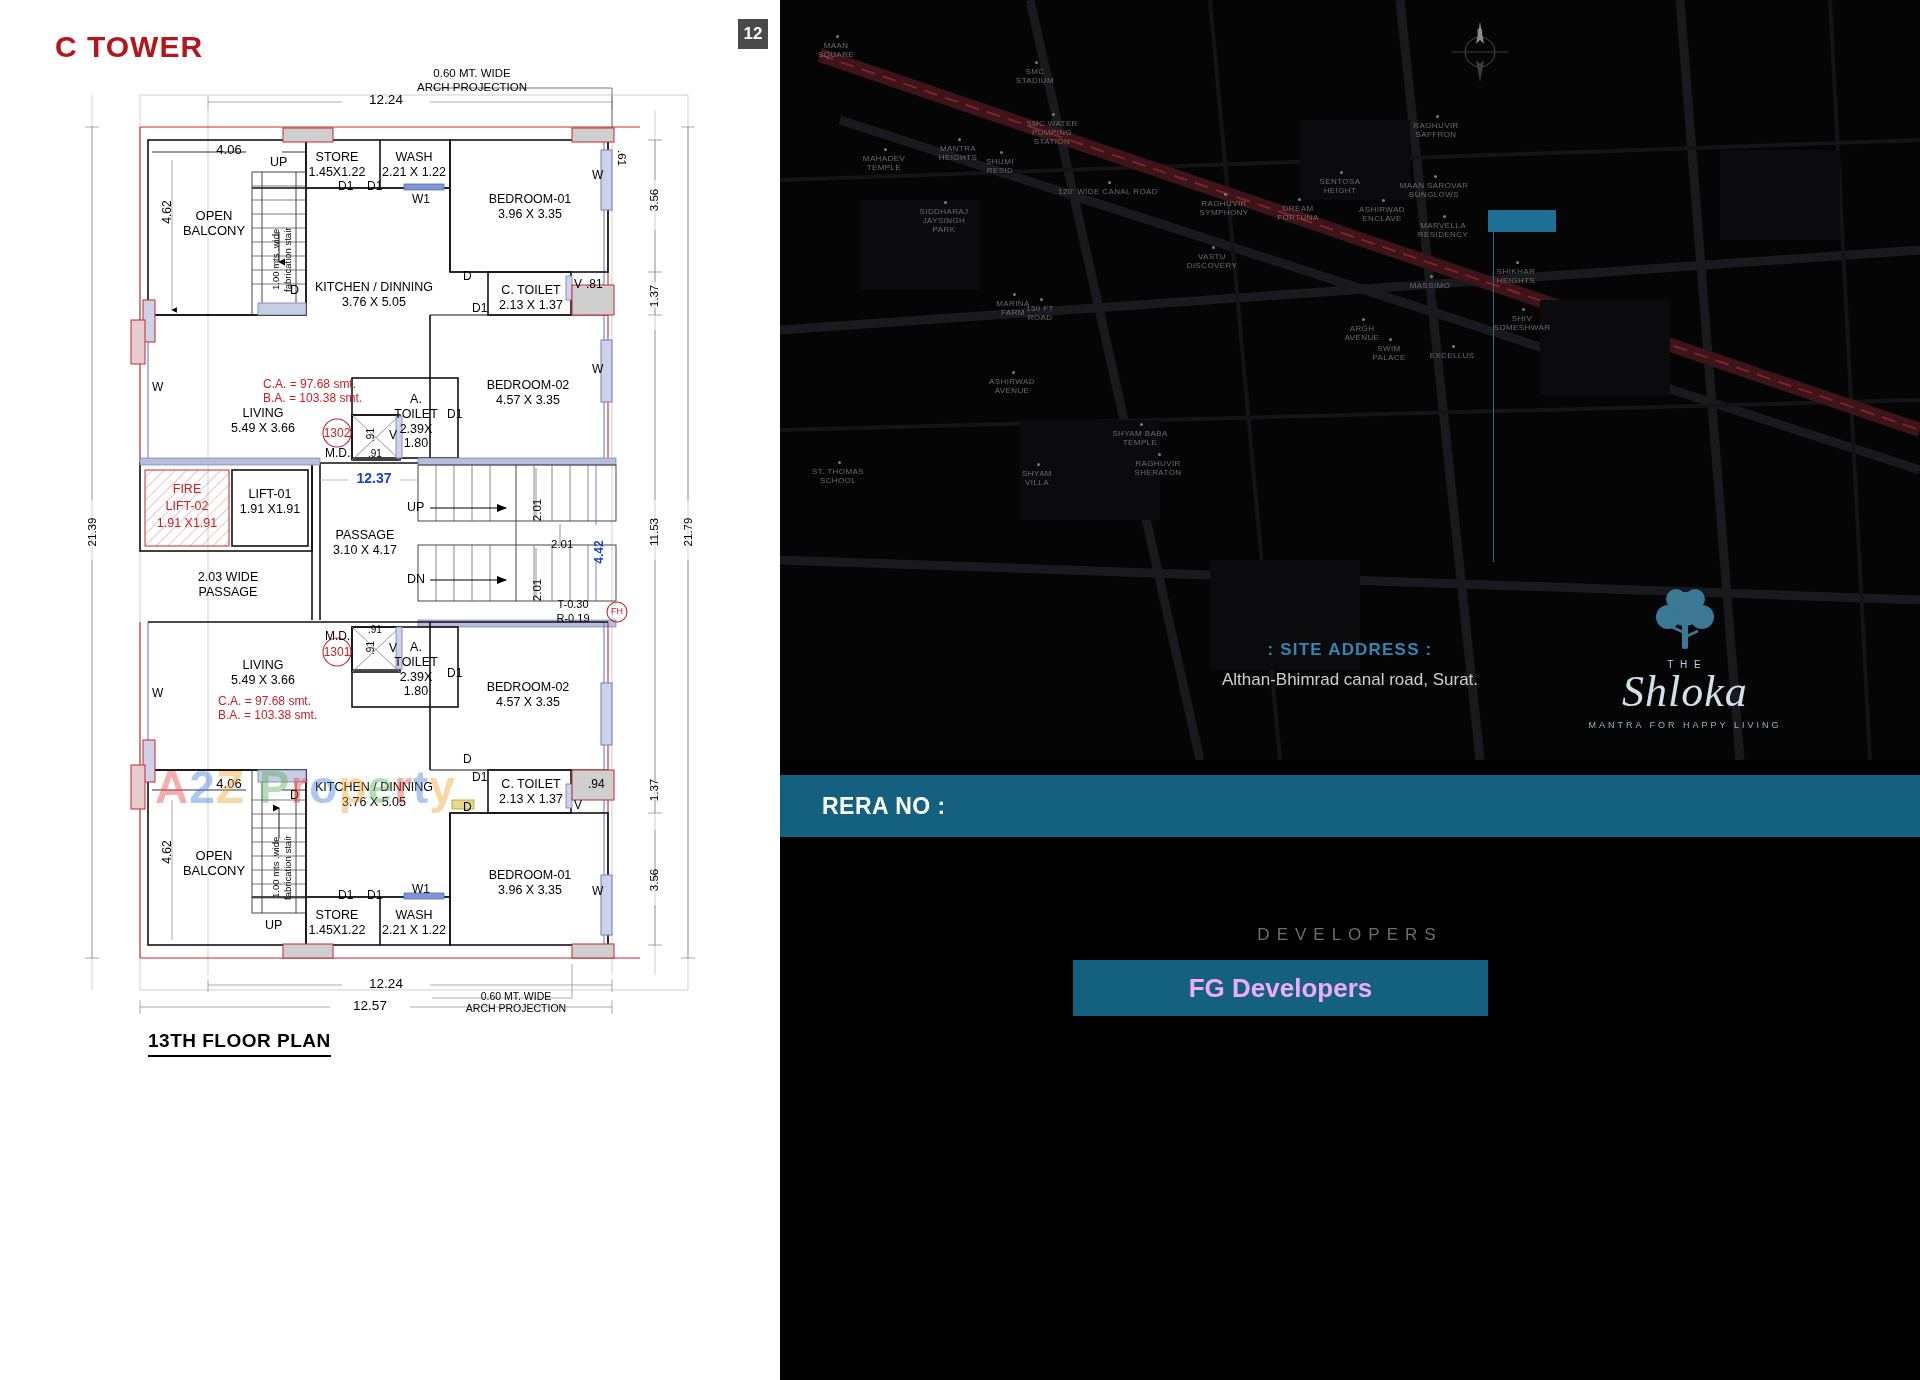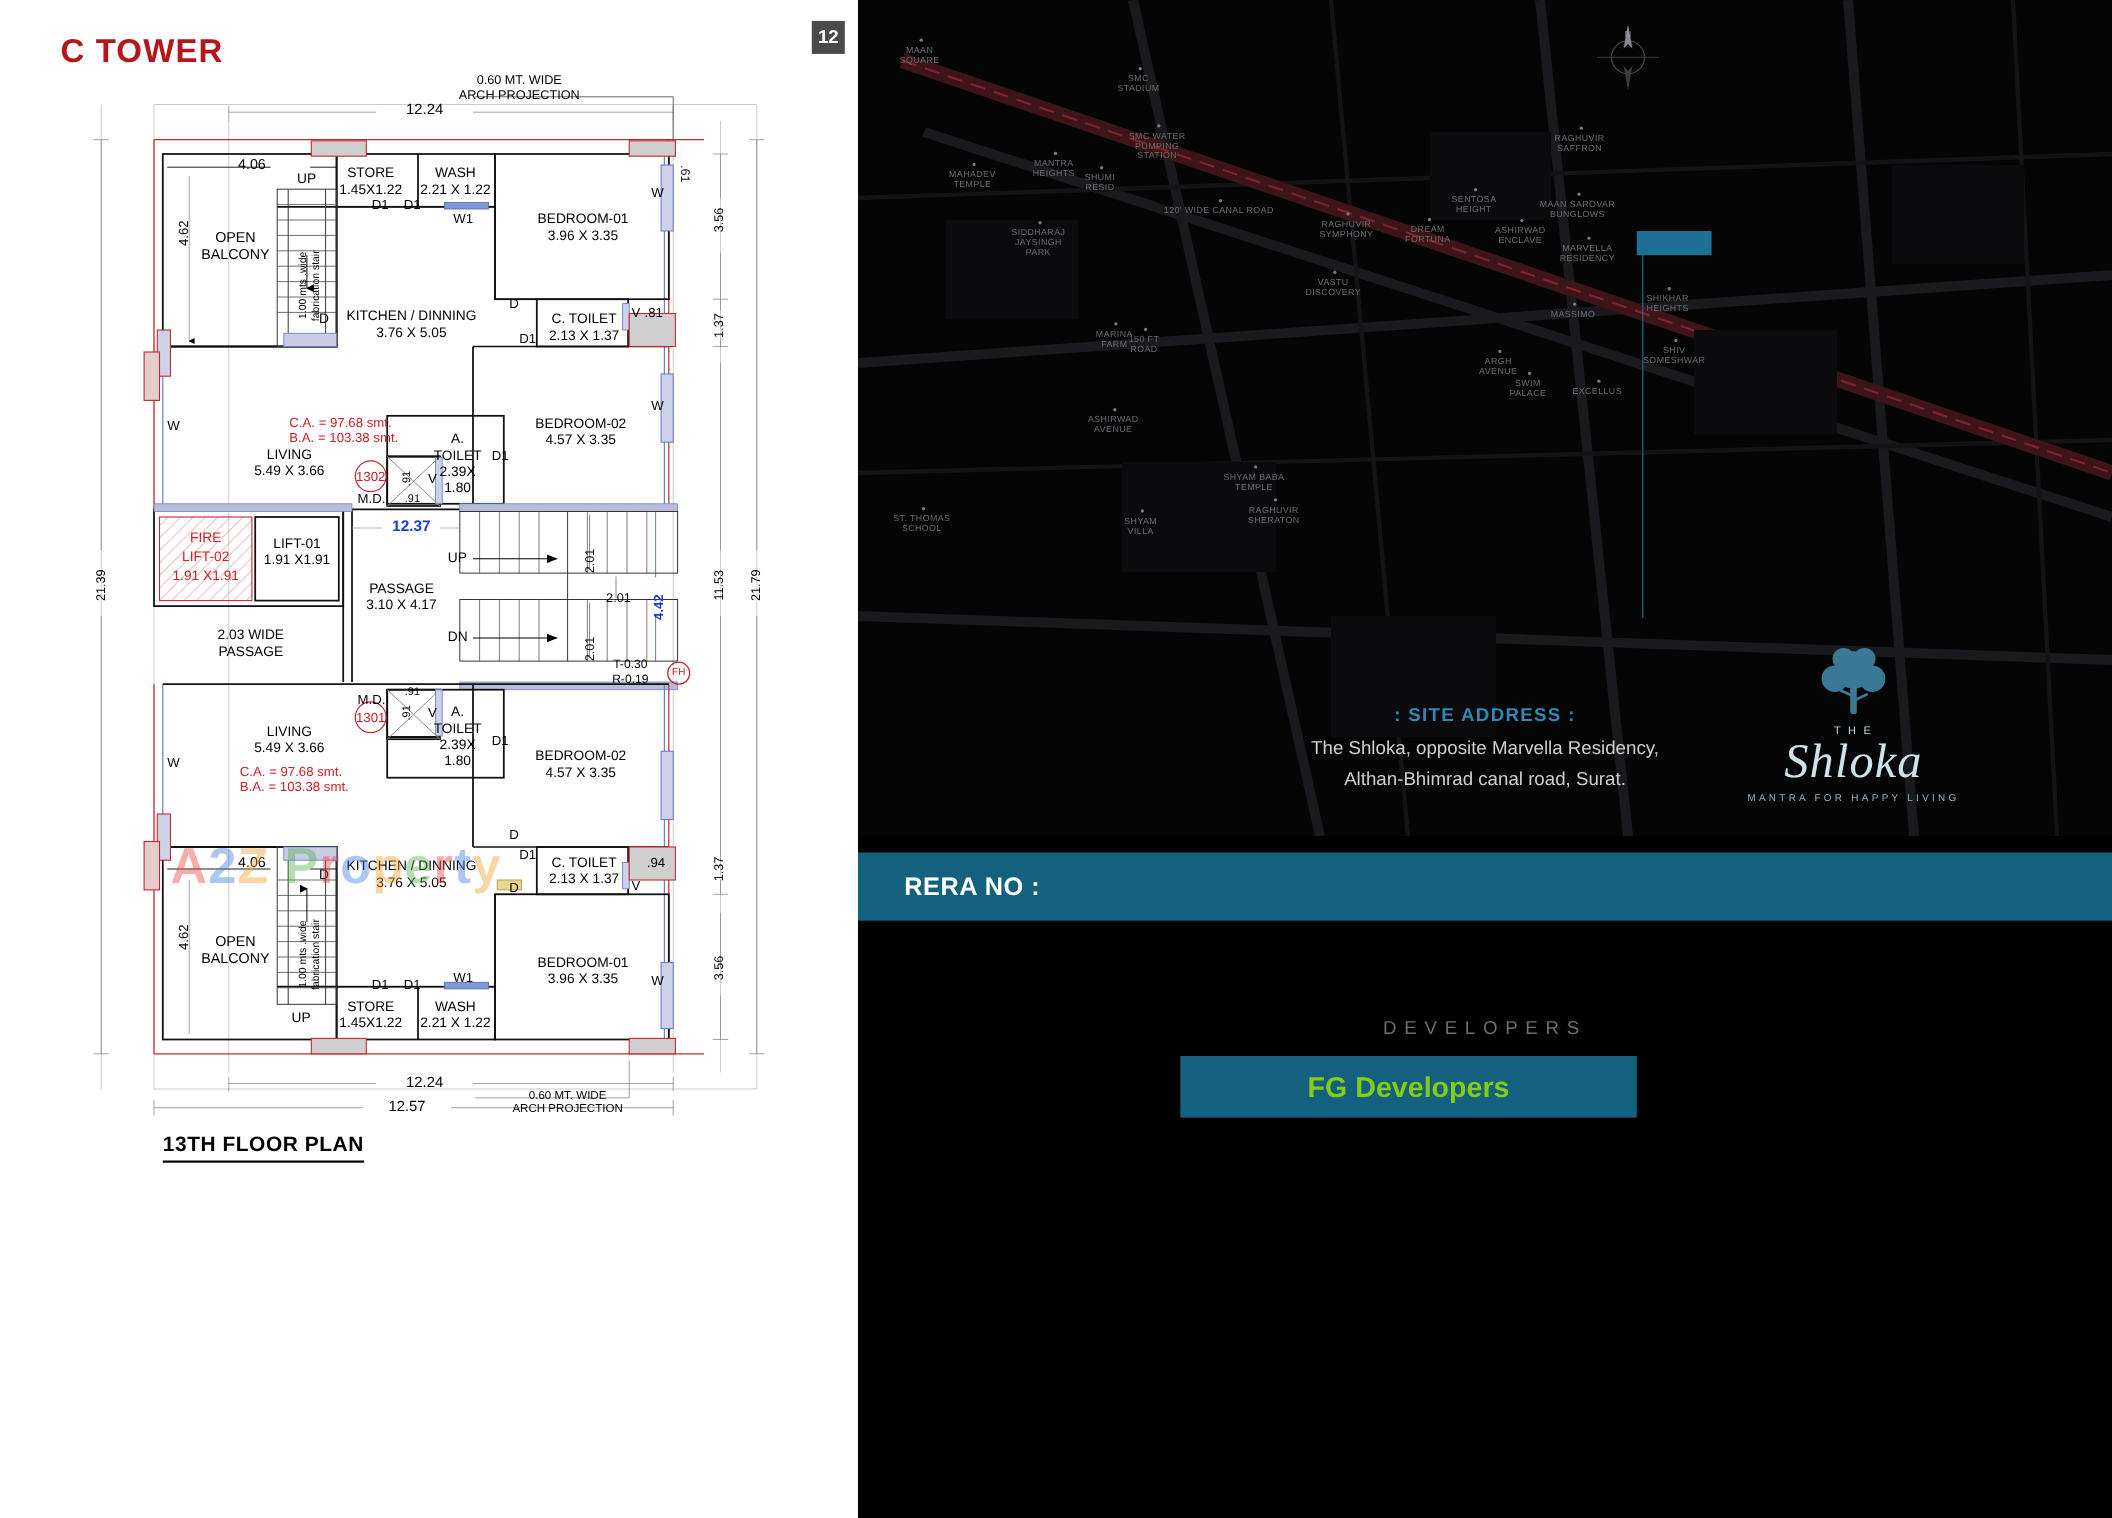--- a/index.html
+++ b/index.html
@@ -55,21 +55,21 @@
   #rera-text { color:#fff; font-size:23px; font-weight:bold; margin-left:42px; letter-spacing:.5px; }
   #logo-block { position:absolute; left:745px; top:585px; width:320px; text-align:center; }
   #logo-the { color:#bcd4df; font-size:10px; letter-spacing:2px; }
   #logo-name { font-size:44px; color:#cfe2ea; font-family:"Liberation Serif", serif;
     font-style:italic; letter-spacing:1px; line-height:1; }
   #logo-tag { color:#8fb5c6; font-size:9px; letter-spacing:3px; margin-top:6px; }
   #developers-label { position:absolute; left:0; top:925px; width:1140px; text-align:center;
     color:#6d6d72; font-size:17px; letter-spacing:7px; }
   #dev-badge { position:absolute; left:293px; top:960px; width:415px; height:56px;
     background:#14607f; display:flex; align-items:center; justify-content:center; }
-  #dev-name { color:#84cc16; font-size:26px; font-weight:bold; }
+  #dev-name { color:#f0abfc; font-size:26px; font-weight:bold; }
   #compass { position:absolute; left:1448px; top:18px; width:64px; height:64px; }
   #blue-swatch { position:absolute; left:1488px; top:210px; width:68px; height:22px; background:#1d6f96; }
   #arrow-line { position:absolute; left:1493px; top:232px; width:1px; height:330px; background:#2f6e8c; }
 </style>
 </head>
 <body>
 
 <div id="left-panel">
 
   <div id="tower-title">C TOWER</div>
@@ -587,21 +587,20 @@
         <path d="M45 48 L32 42 M45 52 L58 46" stroke="#3e7f9e" stroke-width="2.5" fill="none"></path>
       </g>
     </svg>
     <div id="logo-the">T H E</div>
     <div id="logo-name">Shloka</div>
     <div id="logo-tag">MANTRA FOR HAPPY LIVING</div>
   </div>
 
   <div id="site-address">
     <div class="hdr">: SITE ADDRESS :</div>
-    <div class="line">The Shloka, opposite Marvella Residency,</div>
     <div class="line">Althan-Bhimrad canal road, Surat.</div>
   </div>
 
   <div id="rera-band">
     <span id="rera-text">RERA NO :</span>
   </div>
 
   <div id="developers-label">DEVELOPERS</div>
   <div id="dev-badge">
     <span id="dev-name">FG Developers</span>

